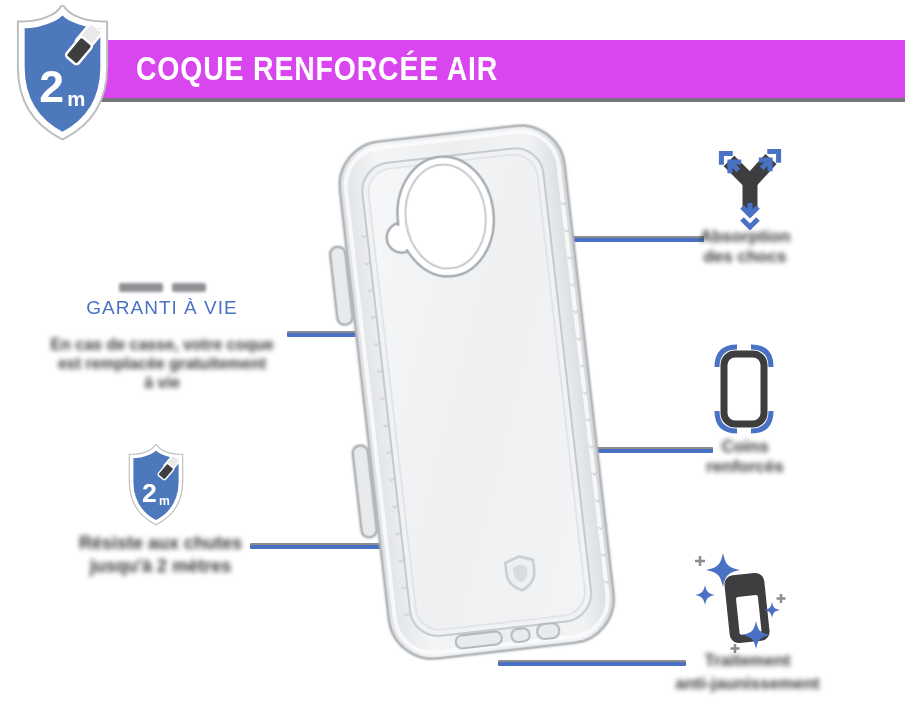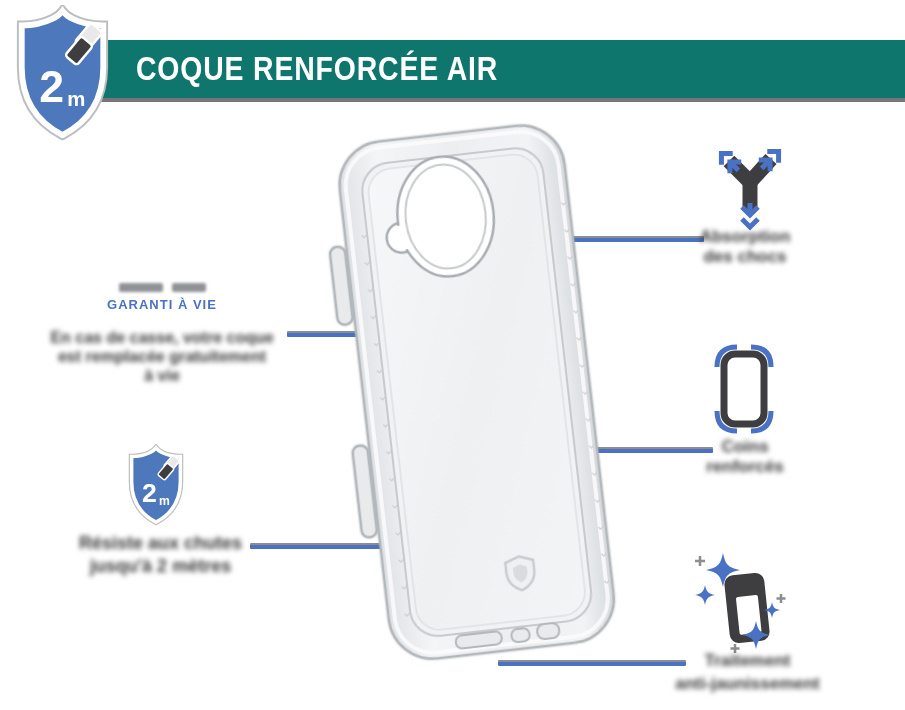--- a/index.html
+++ b/index.html
@@ -1,20 +1,20 @@
 <!DOCTYPE html>
 <html><head>
 <meta charset="utf-8">
 <style>
   html,body{margin:0;padding:0;background:#fff;}
   #stage{position:relative;width:905px;height:710px;background:#ffffff;overflow:hidden;
          font-family:"Liberation Sans",sans-serif;}
 
   
-  .banner{position:absolute;left:56px;top:40px;right:0;height:58px;background:#0f766e;
+  .banner{position:absolute;left:56px;top:40px;right:0;height:58px;background:#d946ef;
           border-bottom:4px solid #75767a;z-index:2;}
   .banner-title{position:absolute;left:80px;top:50%;transform:translateY(-50%) scaleX(.86);
           transform-origin:left center;color:#fff;font-size:33px;font-weight:700;
           letter-spacing:1px;white-space:nowrap;}
   .shield-wrap{position:absolute;z-index:5;}
   .shield-large{left:14px;top:5px;width:97px;height:136px;}
   .shield-small{left:127px;top:444px;width:58px;height:82px;}
 
   
   .case-wrap{position:absolute;left:328px;top:102px;width:300px;height:585px;
@@ -35,21 +35,21 @@
   .redacted{filter:blur(2.4px);}
   .lbl-shock{left:660px;top:227px;width:170px;font-size:17px;line-height:20px;}
   .lbl-corners{left:660px;top:437px;width:170px;font-size:17px;line-height:20px;}
   .lbl-anti{left:655px;top:649px;width:185px;font-size:17px;line-height:23px;}
   .lbl-drop{left:68px;top:532px;width:185px;font-size:18px;line-height:23px;}
 
   .warranty{left:32px;top:283px;width:260px;z-index:4;position:absolute;text-align:center;}
   .eyebrow{display:flex;justify-content:center;gap:9px;filter:blur(1.6px);margin-bottom:5px;}
   .eyebrow span{display:inline-block;height:9px;border-radius:2px;background:#8f9195;}
   .eyebrow .b1{width:44px;} .eyebrow .b2{width:34px;}
-  .warranty-title{color:#4a72c4;font-size:13px;font-weight:700;letter-spacing:1px;
+  .warranty-title{color:#4a72c4;font-size:19px;font-weight:400;letter-spacing:1px;
                   filter:blur(.7px);margin-bottom:16px;}
   .warranty-lines{color:#3a3a3c;font-size:16px;line-height:19px;font-weight:700;}
 
   .icon-svg{position:absolute;z-index:2;}
   .ic-dispersion{left:695px;top:135px;width:110px;height:100px;}
   .ic-corners{left:712px;top:340px;width:64px;height:100px;}
   .ic-sparkle{left:693px;top:548px;width:100px;height:105px;}
 </style>
 </head>
 <body>

